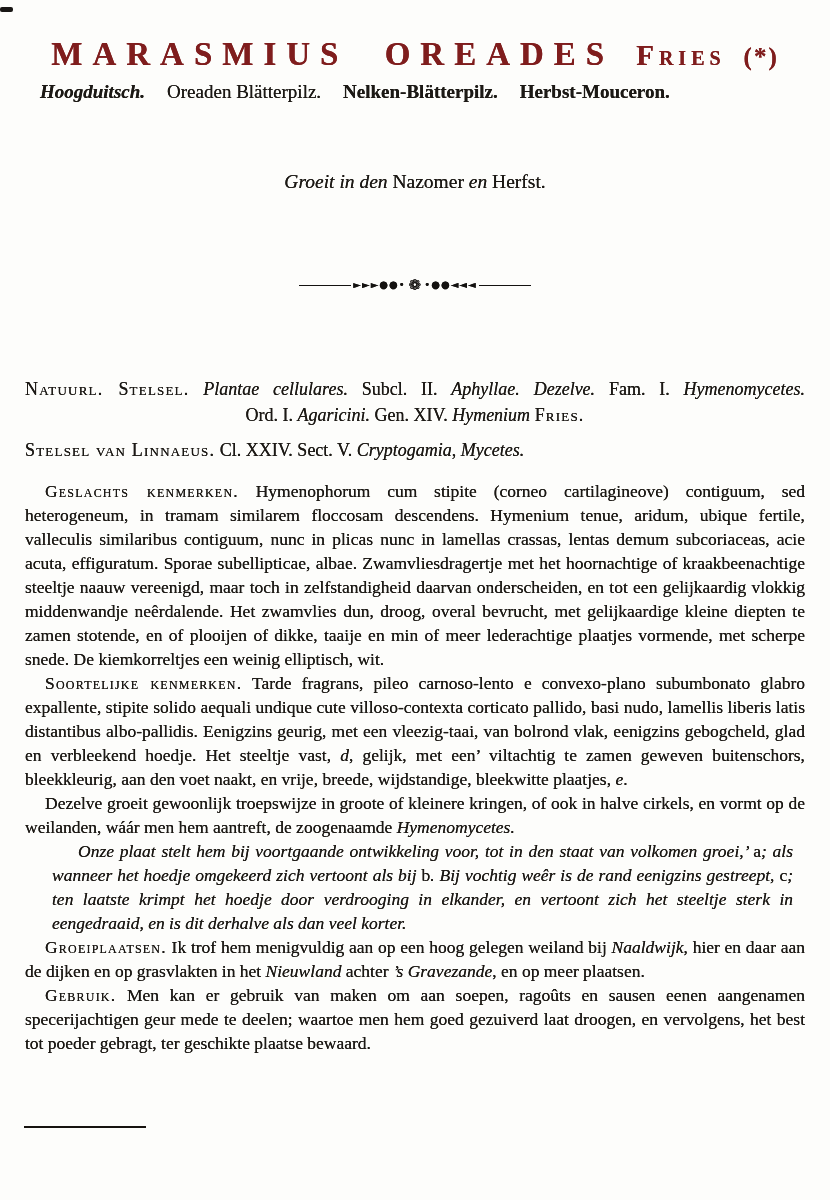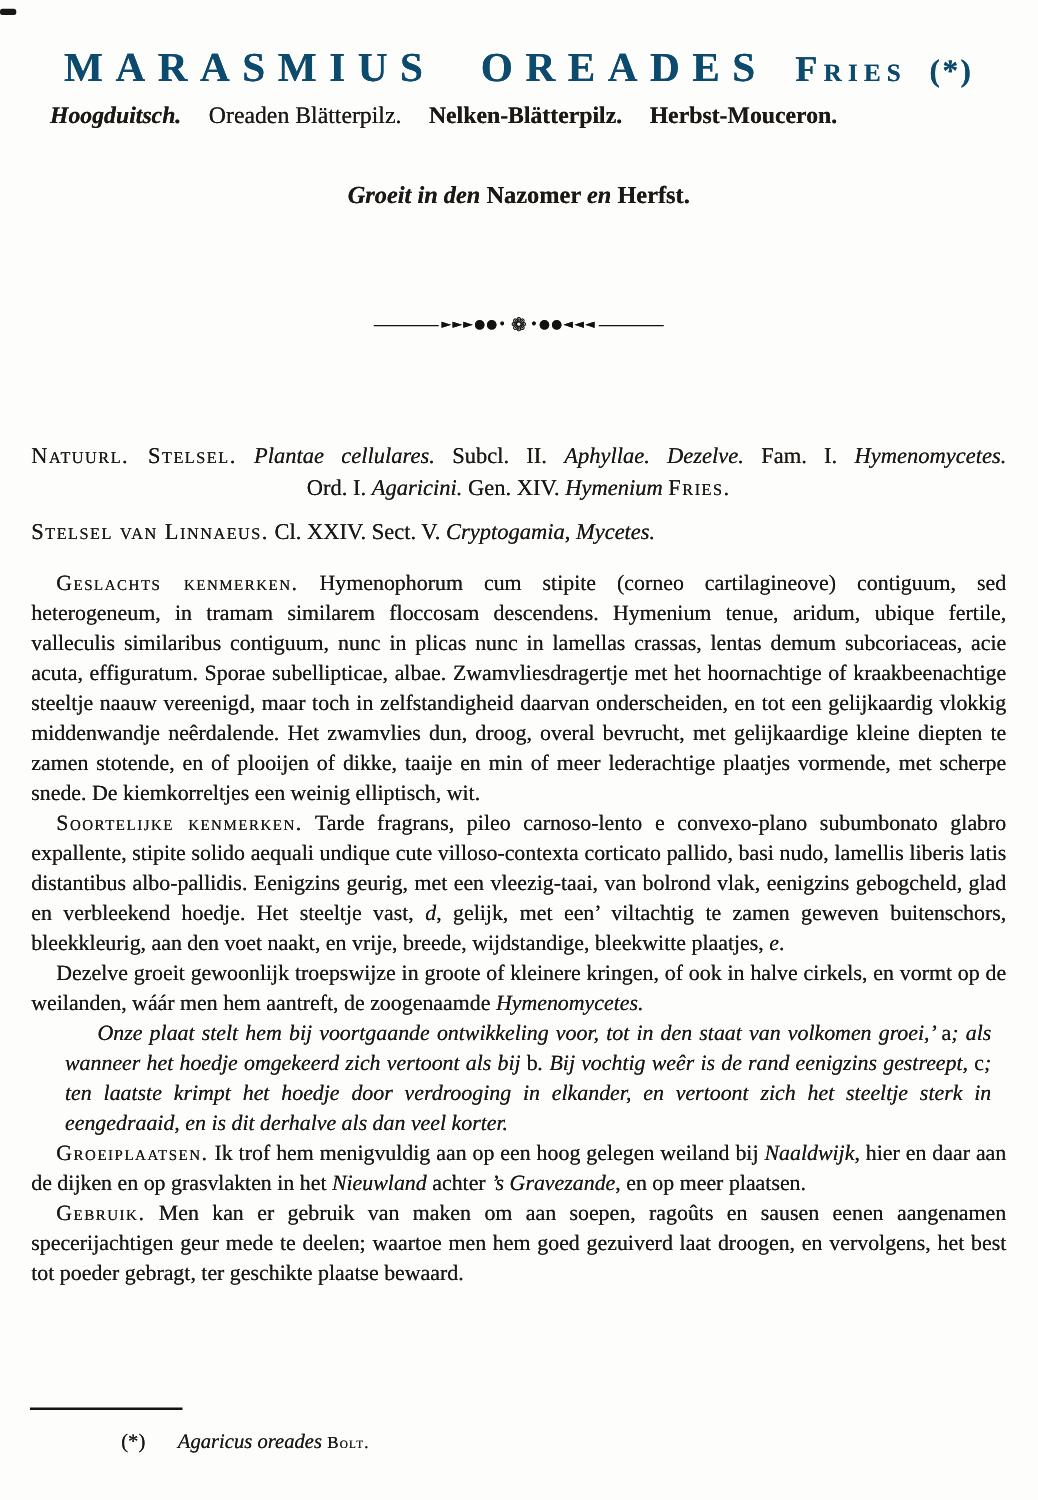--- a/index.html
+++ b/index.html
@@ -11,31 +11,31 @@
     color:#1c1915;
     font-family:"Liberation Serif", serif;
     box-sizing:border-box;
     padding:0 25px;
     overflow:hidden;
     text-shadow:0 0 0.3px currentColor;
   }
   .speck {position:absolute; left:0; top:7px; width:13px; height:5px; background:#191715; border-radius:2px;}
 
   
-  .title {margin:36px 0 0 0; text-align:center; font-weight:bold; white-space:nowrap; color:#0c4a6e;}
+  .title {margin:36px 0 0 0; text-align:center; font-weight:bold; white-space:nowrap; color:#7f1d1d;}
   .t-main   {font-size:33px; letter-spacing:10px; word-spacing:18px;}
   .t-author {font-size:29px; font-variant:small-caps; letter-spacing:5px; margin-left:14px;}
   .t-mark   {font-size:25px; margin-left:10px; letter-spacing:2px;}
 
   
   .langs {margin-top:8px; padding-left:15px; font-size:19px;}
   .langs .run {margin-right:22px;}
 
   
-  .season {margin-top:42px; text-align:center; font-size:19.5px; font-weight:bold;}
+  .season {margin-top:68px; text-align:center; font-size:19.5px; font-weight:normal;}
 
   
   .ornament {margin-top:84px; display:flex; align-items:center; justify-content:center; height:16px; color:#141210;}
   .orn-line {width:52px; border-top:1.7px solid #141210;}
   .orn-glyphs {font-family:"DejaVu Sans", sans-serif; font-size:10px; letter-spacing:1px; line-height:1; margin:0 2px;}
   .orn-rosette {font-family:"DejaVu Sans", sans-serif; font-size:15px; line-height:1; margin:0 1px;}
 
   
   .classification {margin-top:86px; font-size:18px;}
   .cls-line1 {margin:0; text-align:justify; text-align-last:justify;}
@@ -97,16 +97,15 @@
     <p class="para"><span class="run r-sc">Geslachts kenmerken.</span><span class="run"> Hymenophorum cum stipite (corneo cartilagineove) contiguum, sed heterogeneum, in tramam similarem floccosam descendens. Hymenium tenue, aridum, ubique fertile, valleculis similaribus contiguum, nunc in plicas nunc in lamellas crassas, lentas demum subcoriaceas, acie acuta, effiguratum. Sporae subellipticae, albae. Zwamvliesdragertje met het hoornachtige of kraakbeenachtige steeltje naauw vereenigd, maar toch in zelfstandigheid daarvan onderscheiden, en tot een gelijkaardig vlokkig middenwandje neêrdalende. Het zwamvlies dun, droog, overal bevrucht, met gelijkaardige kleine diepten te zamen stotende, en of plooijen of dikke, taaije en min of meer lederachtige plaatjes vormende, met scherpe snede. De kiemkorreltjes een weinig elliptisch, wit.</span></p>
     <p class="para"><span class="run r-sc">Soortelijke kenmerken.</span><span class="run"> Tarde fragrans, pileo carnoso-lento e convexo-plano subumbonato glabro expallente, stipite solido aequali undique cute villoso-contexta corticato pallido, basi nudo, lamellis liberis latis distantibus albo-pallidis. Eenigzins geurig, met een vleezig-taai, van bolrond vlak, eenigzins gebogcheld, glad en verbleekend hoedje. Het steeltje vast, </span><span class="run r-it">d</span><span class="run">, gelijk, met een’ viltachtig te zamen geweven buitenschors, bleekkleurig, aan den voet naakt, en vrije, breede, wijdstandige, bleekwitte plaatjes, </span><span class="run r-it">e</span><span class="run">.</span></p>
     <p class="para"><span class="run">Dezelve groeit gewoonlijk troepswijze in groote of kleinere kringen, of ook in halve cirkels, en vormt op de weilanden, wáár men hem aantreft, de zoogenaamde </span><span class="run r-it">Hymenomycetes.</span></p>
     <p class="para quote"><span class="run r-it">Onze plaat stelt hem bij voortgaande ontwikkeling voor, tot in den staat van volkomen groei,’ </span><span class="run r-rm">a</span><span class="run r-it">; als wanneer het hoedje omgekeerd zich vertoont als bij </span><span class="run r-rm">b</span><span class="run r-it">. Bij vochtig weêr is de rand eenigzins gestreept, </span><span class="run r-rm">c</span><span class="run r-it">; ten laatste krimpt het hoedje door verdrooging in elkander, en vertoont zich het steeltje sterk in eengedraaid, en is dit derhalve als dan veel korter.</span></p>
     <p class="para"><span class="run r-sc">Groeiplaatsen.</span><span class="run"> Ik trof hem menigvuldig aan op een hoog gelegen weiland bij </span><span class="run r-it">Naaldwijk</span><span class="run">, hier en daar aan de dijken en op grasvlakten in het </span><span class="run r-it">Nieuwland</span><span class="run"> achter </span><span class="run r-it">’s Gravezande</span><span class="run">, en op meer plaatsen.</span></p>
     <p class="para"><span class="run r-sc">Gebruik.</span><span class="run"> Men kan er gebruik van maken om aan soepen, ragoûts en sausen eenen aangenamen specerijachtigen geur mede te deelen; waartoe men hem goed gezuiverd laat droogen, en vervolgens, het best tot poeder gebragt, ter geschikte plaatse bewaard.</span></p>
   </div>
 
   <div class="footnote">
     <div class="fn-rule"></div>
-    <p class="fn-text"><span class="run">(*)</span><span class="run r-it">Agaricus oreades </span><span class="run r-scs">Bolt.</span></p>
   </div>
 
 </div>
 
 </body></html>

